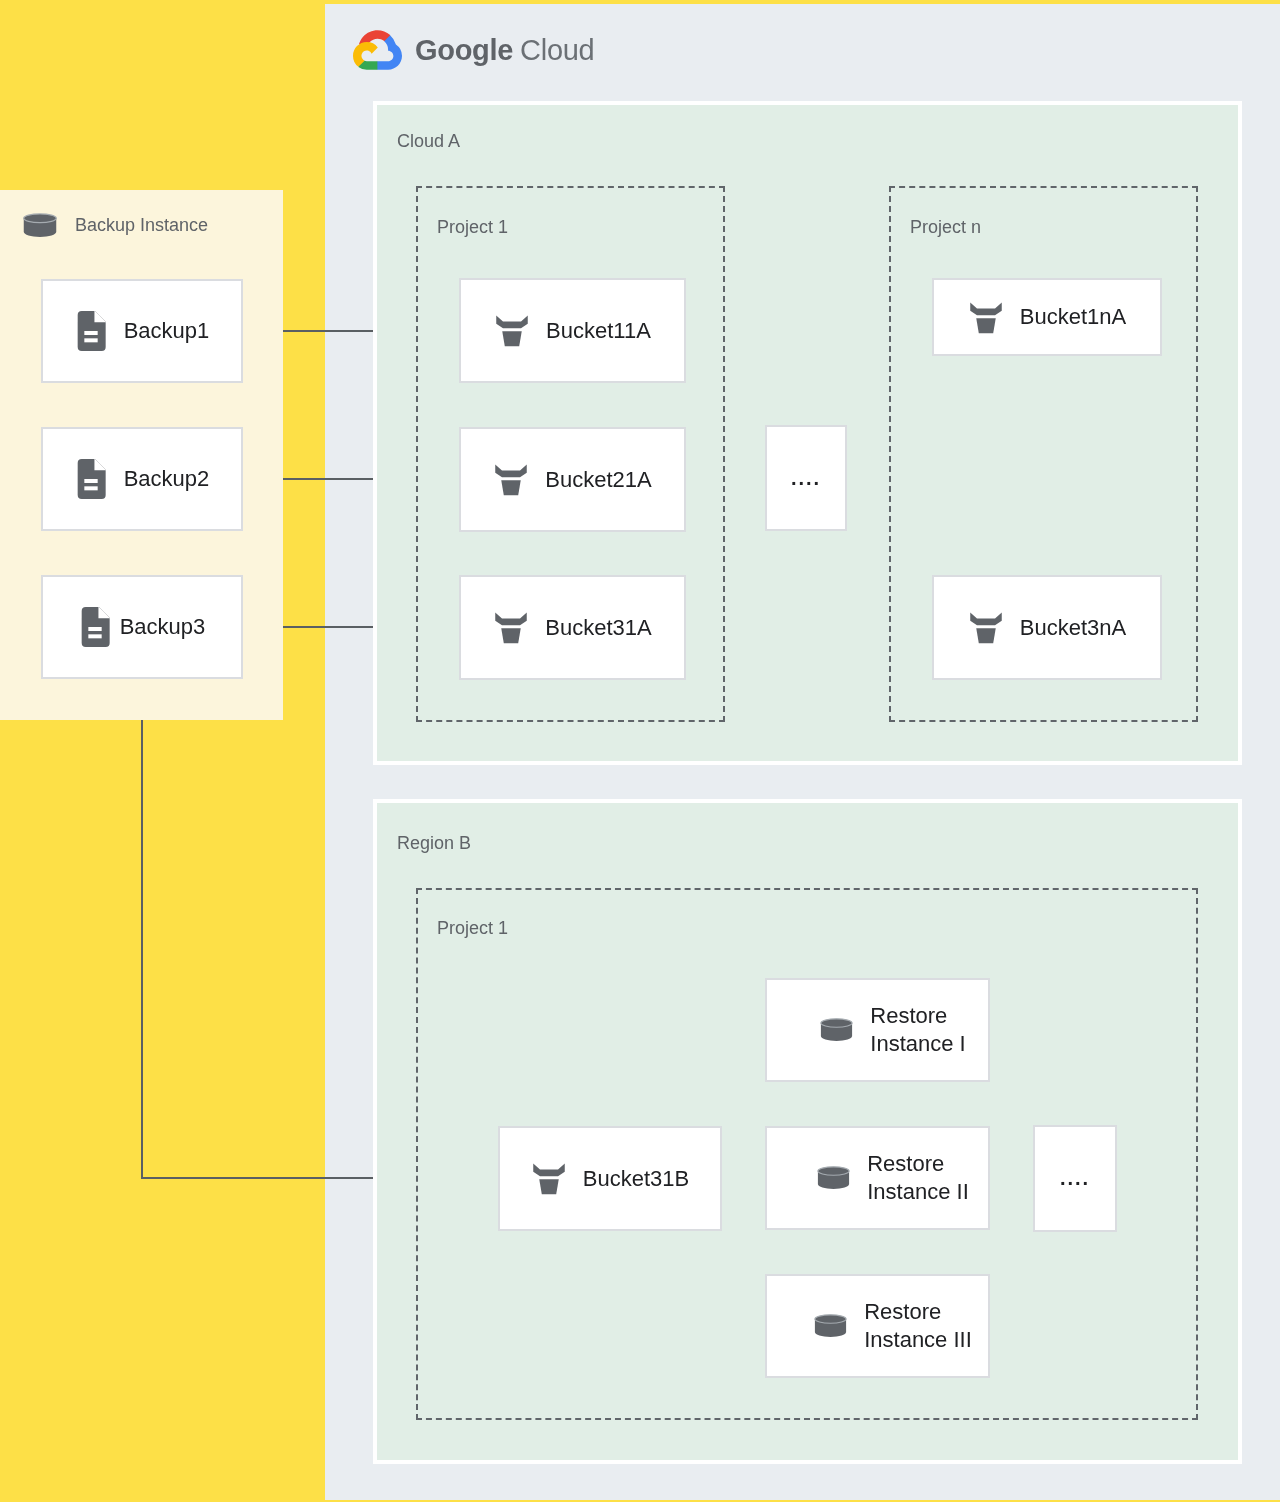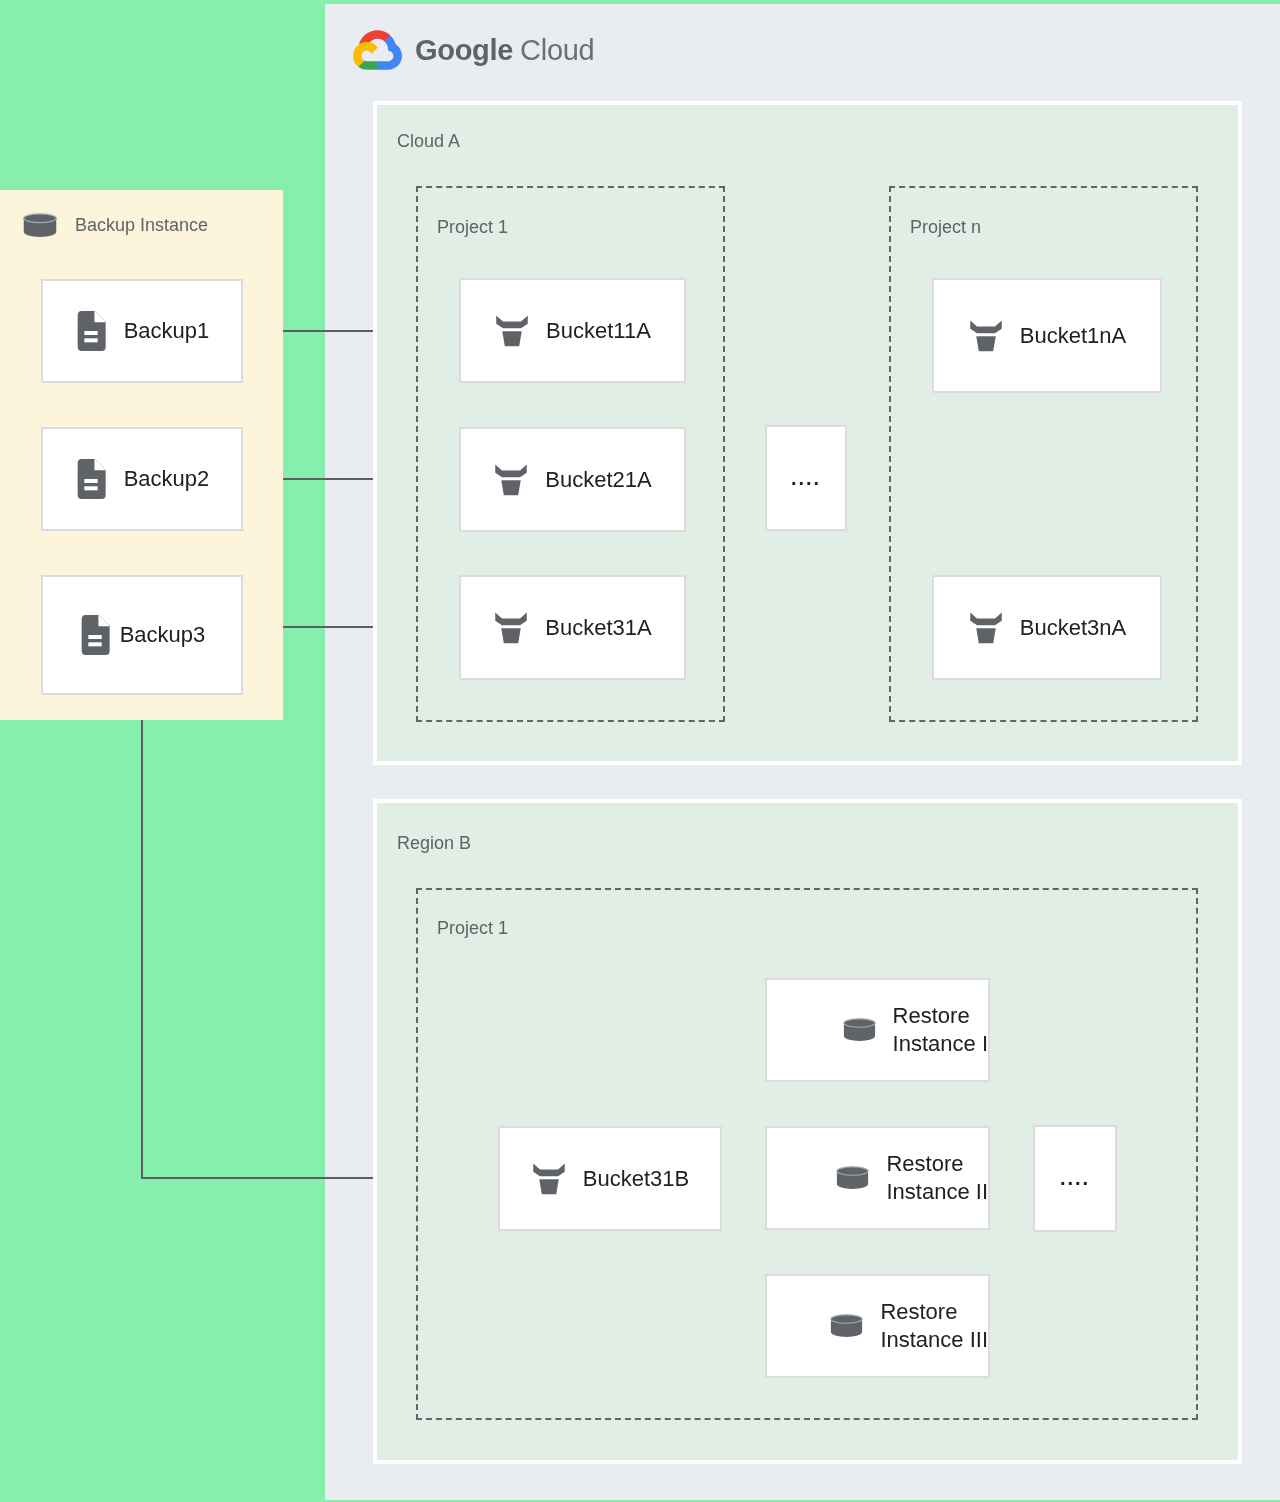--- a/index.html
+++ b/index.html
@@ -1,33 +1,33 @@
 <!DOCTYPE html>
 <html><head>
 <meta charset="utf-8">
 <style>
   html,body{margin:0;padding:0;background:#ffffff;}
   .canvas{
-    position:relative;width:1280px;height:1502px;background:#86efac;
+    position:relative;width:1280px;height:1502px;background:#fde047;
     font-family:"Liberation Sans",sans-serif;overflow:hidden;
   }
   .gcp-bg{position:absolute;left:325px;top:4px;width:955px;height:1496px;background:#e9edf1;}
   .logo-row{position:absolute;left:353px;top:30px;display:flex;align-items:center;gap:13px;}
   .wordmark{font-size:29px;color:#5f6368;letter-spacing:-0.3px;white-space:nowrap;}
   .wordmark .g{font-weight:600;}
   .wordmark .c{font-weight:400;margin-left:7px;color:#6b7075;}
   .region{position:absolute;background:#e1eee6;border:4px solid #ffffff;box-sizing:border-box;}
   .zone-label{position:absolute;font-size:18px;color:#5f6368;line-height:21px;white-space:nowrap;}
   .project{position:absolute;border:2px dashed #60656a;box-sizing:border-box;}
   .node{
     position:absolute;background:#ffffff;border:2px solid #dadce0;box-sizing:border-box;
     display:flex;align-items:center;
   }
   .node.center{justify-content:center;gap:16px;}
-  .node.left{justify-content:flex-end;padding-left:30px;gap:16px;}
+  .node.left{justify-content:center;padding-left:30px;gap:16px;}
   .node-label{font-size:22px;color:#202124;white-space:nowrap;}
   .two-line{font-size:22px;color:#202124;line-height:28px;}
   .dots{font-size:20px;font-weight:700;letter-spacing:2px;color:#202124;}
   .backup-panel{position:absolute;left:0;top:190px;width:283px;height:530px;background:#fcf5dc;}
   .panel-header{position:absolute;left:22px;top:213px;display:flex;align-items:center;gap:17px;}
   .panel-title{font-size:18px;color:#5f6368;white-space:nowrap;}
   .connector{position:absolute;background:#5a5f63;}
   svg{display:block;}
 </style>
 </head>
@@ -94,21 +94,21 @@
         <path d="M5.5 11.5 H18.5 L16.8 21.5 H7.2 Z" fill="#5f6368"></path>
       </svg>
     </span>
     <span class="node-label">Bucket31A</span>
   </div>
 
   <div class="node center" style="left:765px;top:425px;width:82px;height:106px;">
     <span class="dots">....</span>
   </div>
 
-  <div class="node center" style="left:932px;top:278px;width:230px;height:115px;">
+  <div class="node center" style="left:932px;top:278px;width:230px;height:78px;">
     <span>
       <svg width="36" height="33" viewBox="0 0 24 22">
         <path d="M1.5 1 L6 5 H18 L22.5 1 V6.5 L18 9.5 H6 L1.5 6.5 Z" fill="#5f6368"></path>
         <path d="M5.5 11.5 H18.5 L16.8 21.5 H7.2 Z" fill="#5f6368"></path>
       </svg>
     </span>
     <span class="node-label">Bucket1nA</span>
   </div>
   <div class="node center" style="left:932px;top:575px;width:230px;height:105px;">
     <span>
@@ -198,21 +198,21 @@
       <svg width="32" height="40" viewBox="0 0 24 30">
         <path d="M5 0 h10 l8 8 v19 a3 3 0 0 1 -3 3 H5 a3 3 0 0 1 -3 -3 V3 a3 3 0 0 1 3 -3 z" fill="#5f6368"></path>
         <path d="M14.6 -0.4 l8.8 8.8 h-8.8 z" fill="#ffffff"></path>
         <rect x="7" y="15" width="10" height="3" fill="#ffffff"></rect>
         <rect x="7" y="20.5" width="10" height="3" fill="#ffffff"></rect>
       </svg>
     </span>
     <span class="node-label">Backup2</span>
   </div>
 
-  <div class="node center" style="left:41px;top:575px;width:202px;height:120px;gap:9px;">
+  <div class="node center" style="left:41px;top:575px;width:202px;height:104px;gap:9px;">
     <span>
       <svg width="32" height="40" viewBox="0 0 24 30">
         <path d="M5 0 h10 l8 8 v19 a3 3 0 0 1 -3 3 H5 a3 3 0 0 1 -3 -3 V3 a3 3 0 0 1 3 -3 z" fill="#5f6368"></path>
         <path d="M14.6 -0.4 l8.8 8.8 h-8.8 z" fill="#ffffff"></path>
         <rect x="7" y="15" width="10" height="3" fill="#ffffff"></rect>
         <rect x="7" y="20.5" width="10" height="3" fill="#ffffff"></rect>
       </svg>
     </span>
     <span class="node-label">Backup3</span>
   </div>

